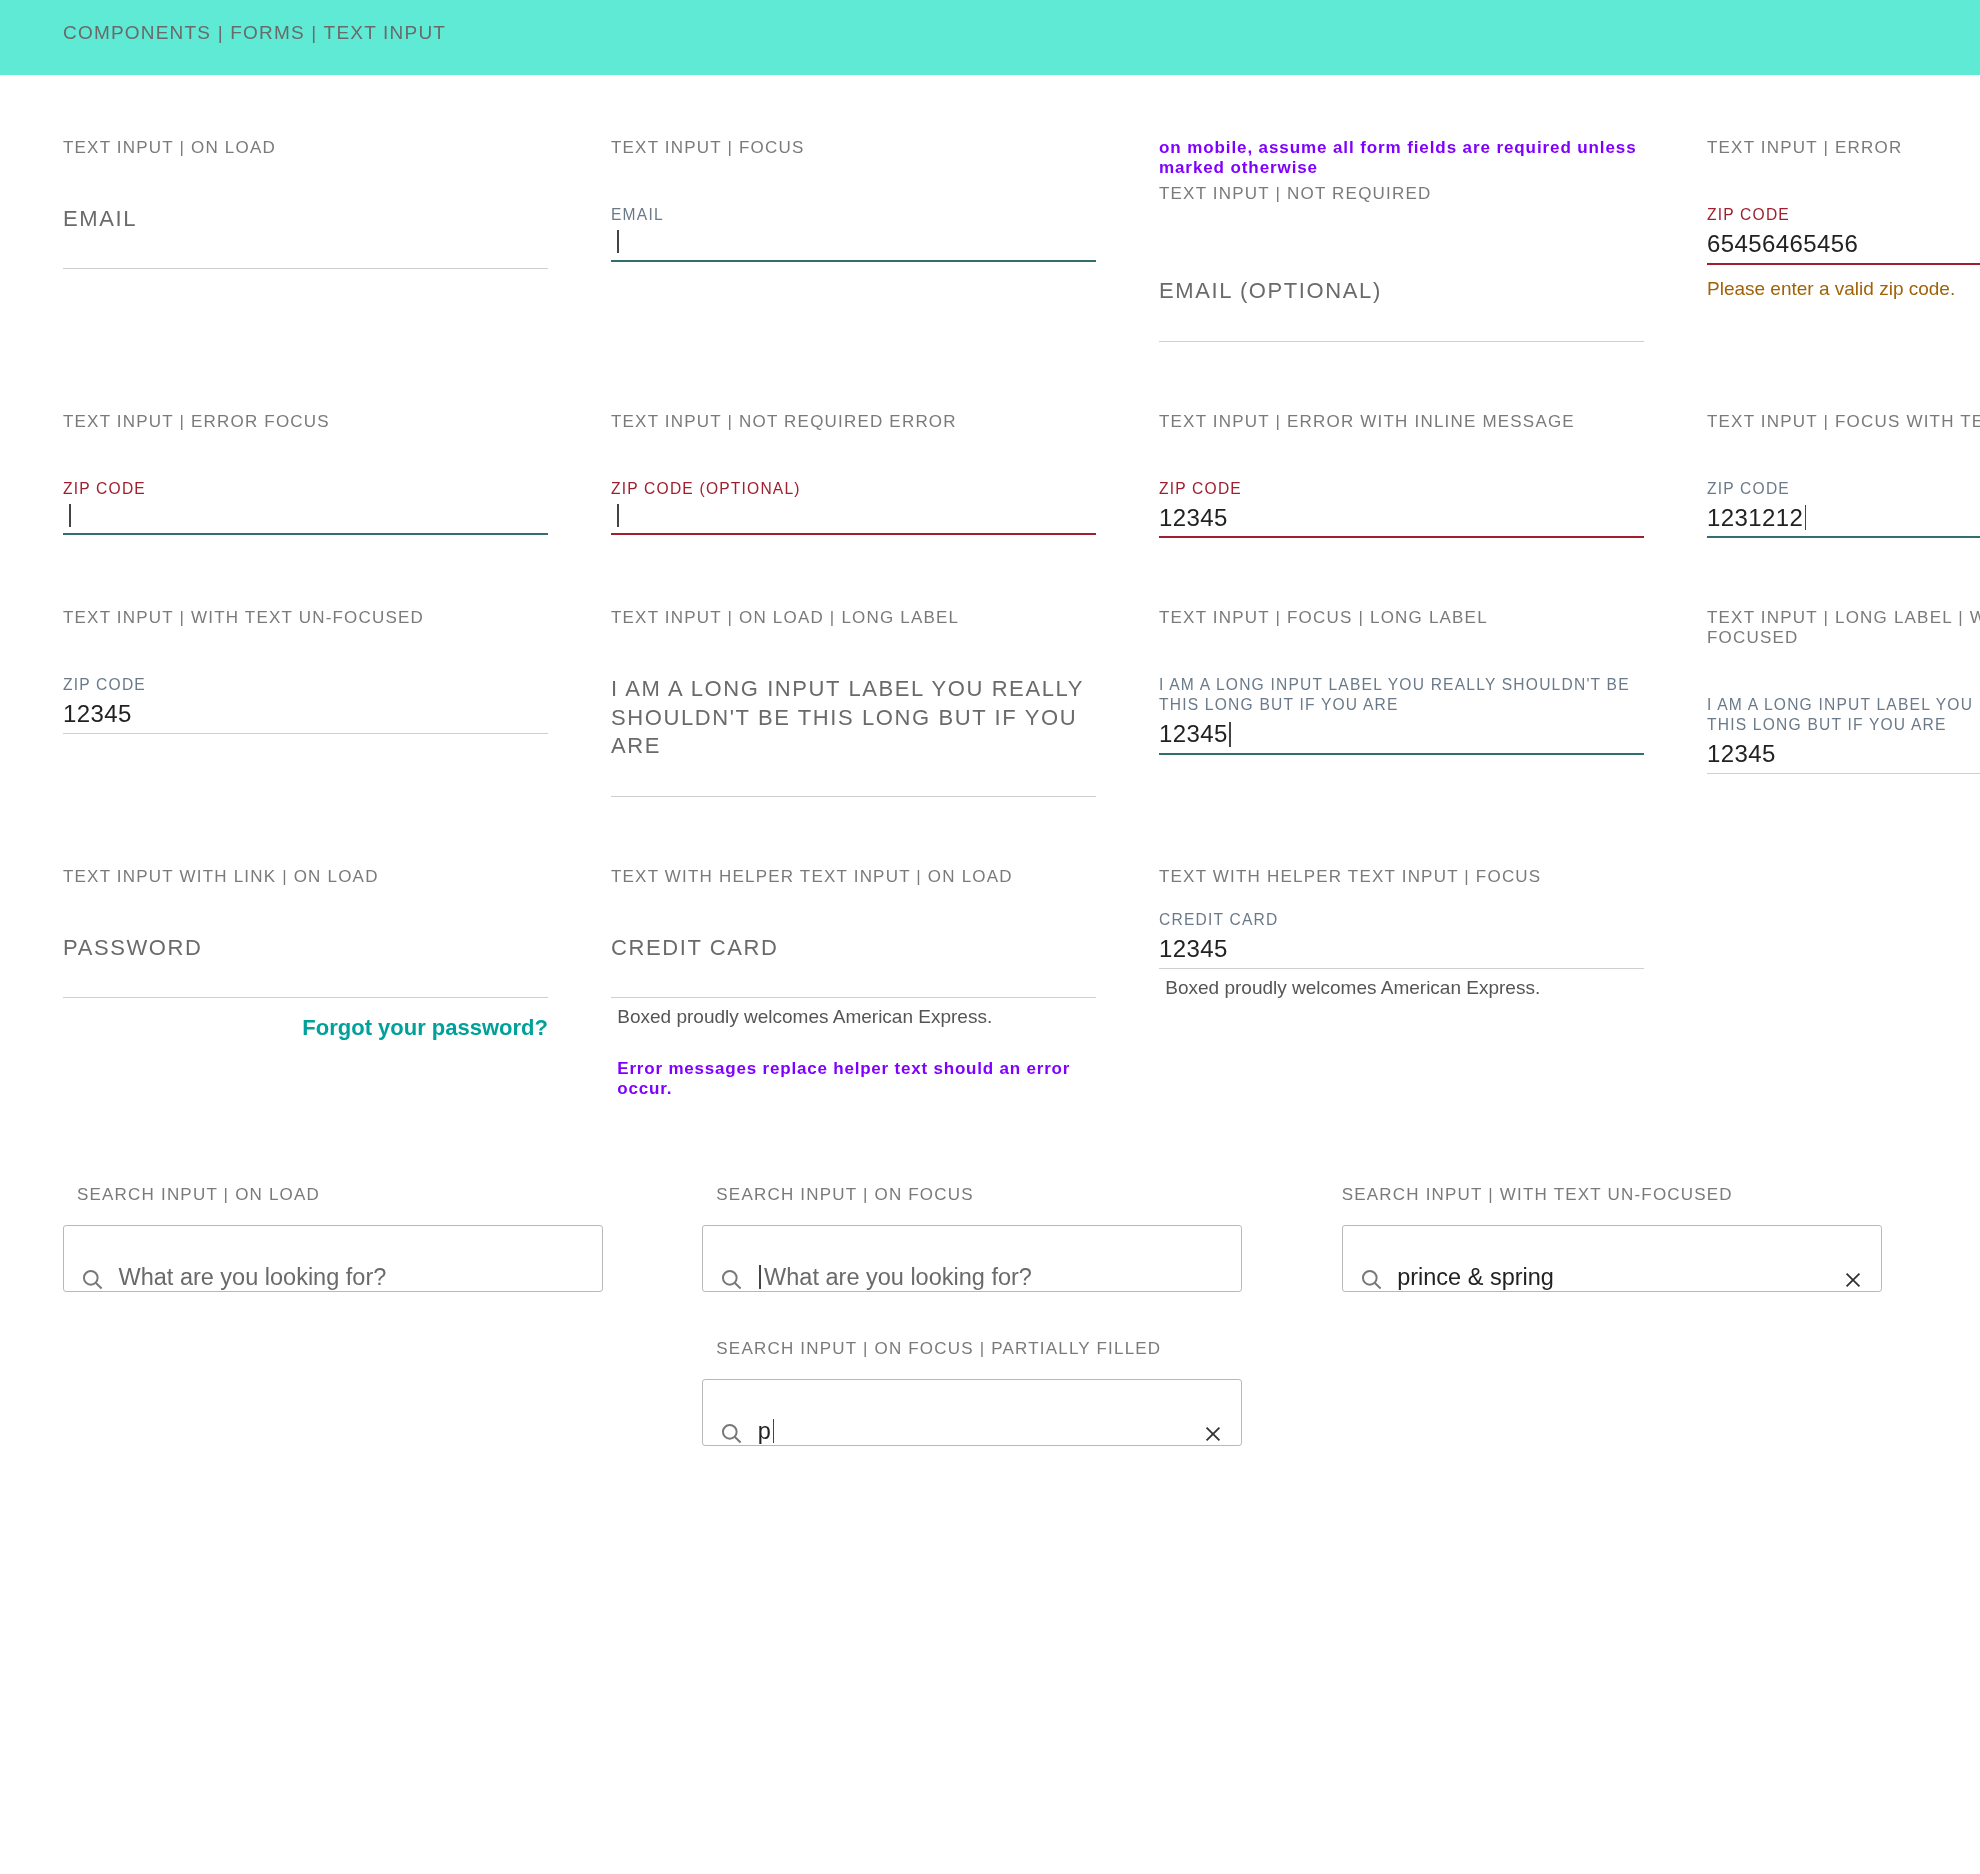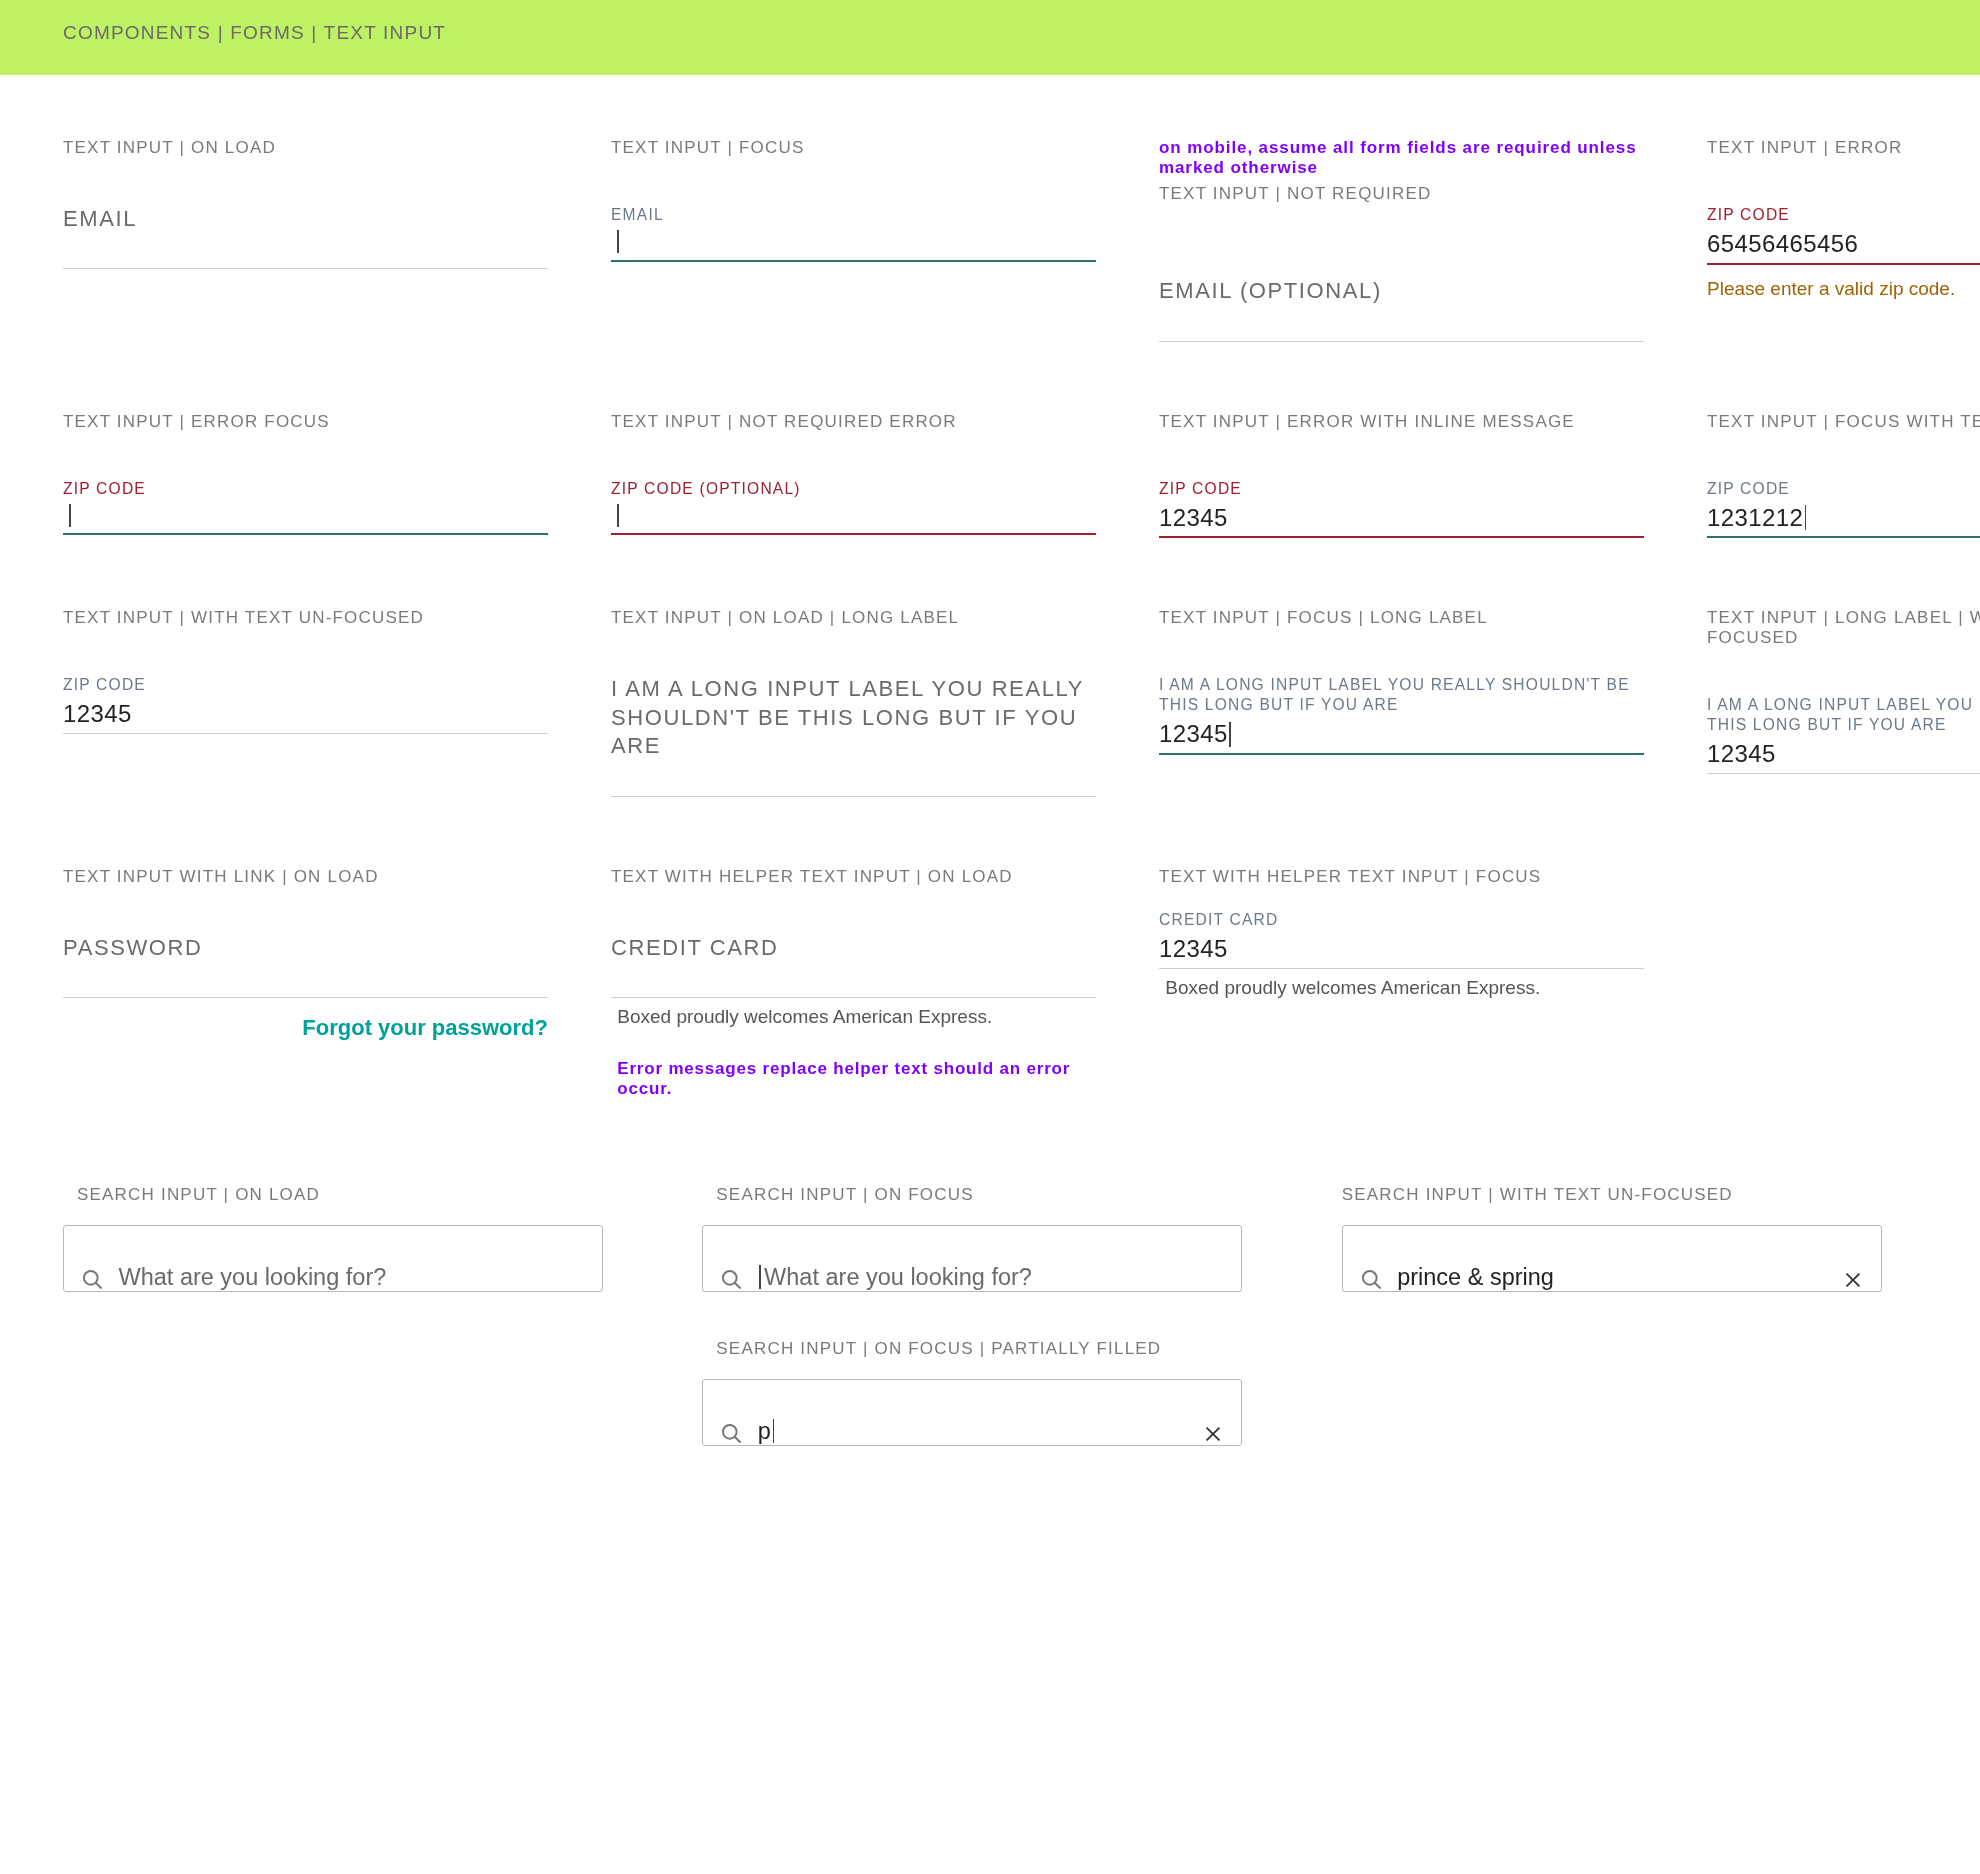--- a/index.html
+++ b/index.html
@@ -3,21 +3,21 @@
 <meta charset="utf-8">
 <style>
   * { box-sizing: border-box; margin: 0; padding: 0; }
   body {
     font-family: -apple-system, BlinkMacSystemFont, "Segoe UI", Helvetica, Arial, sans-serif;
     background: #ffffff;
     color: #4a4a4a;
     width: 1981px;
   }
   .header-band {
-    background: #bef264;
+    background: #5eead4;
     padding: 22px 63px 31px 63px;
   }
   .header-band .breadcrumb {
     font-size: 19px;
     letter-spacing: 1.2px;
     color: #6a6a6a;
     font-weight: 500;
   }
   .wrap {
     padding: 0 63px 110px 63px;

